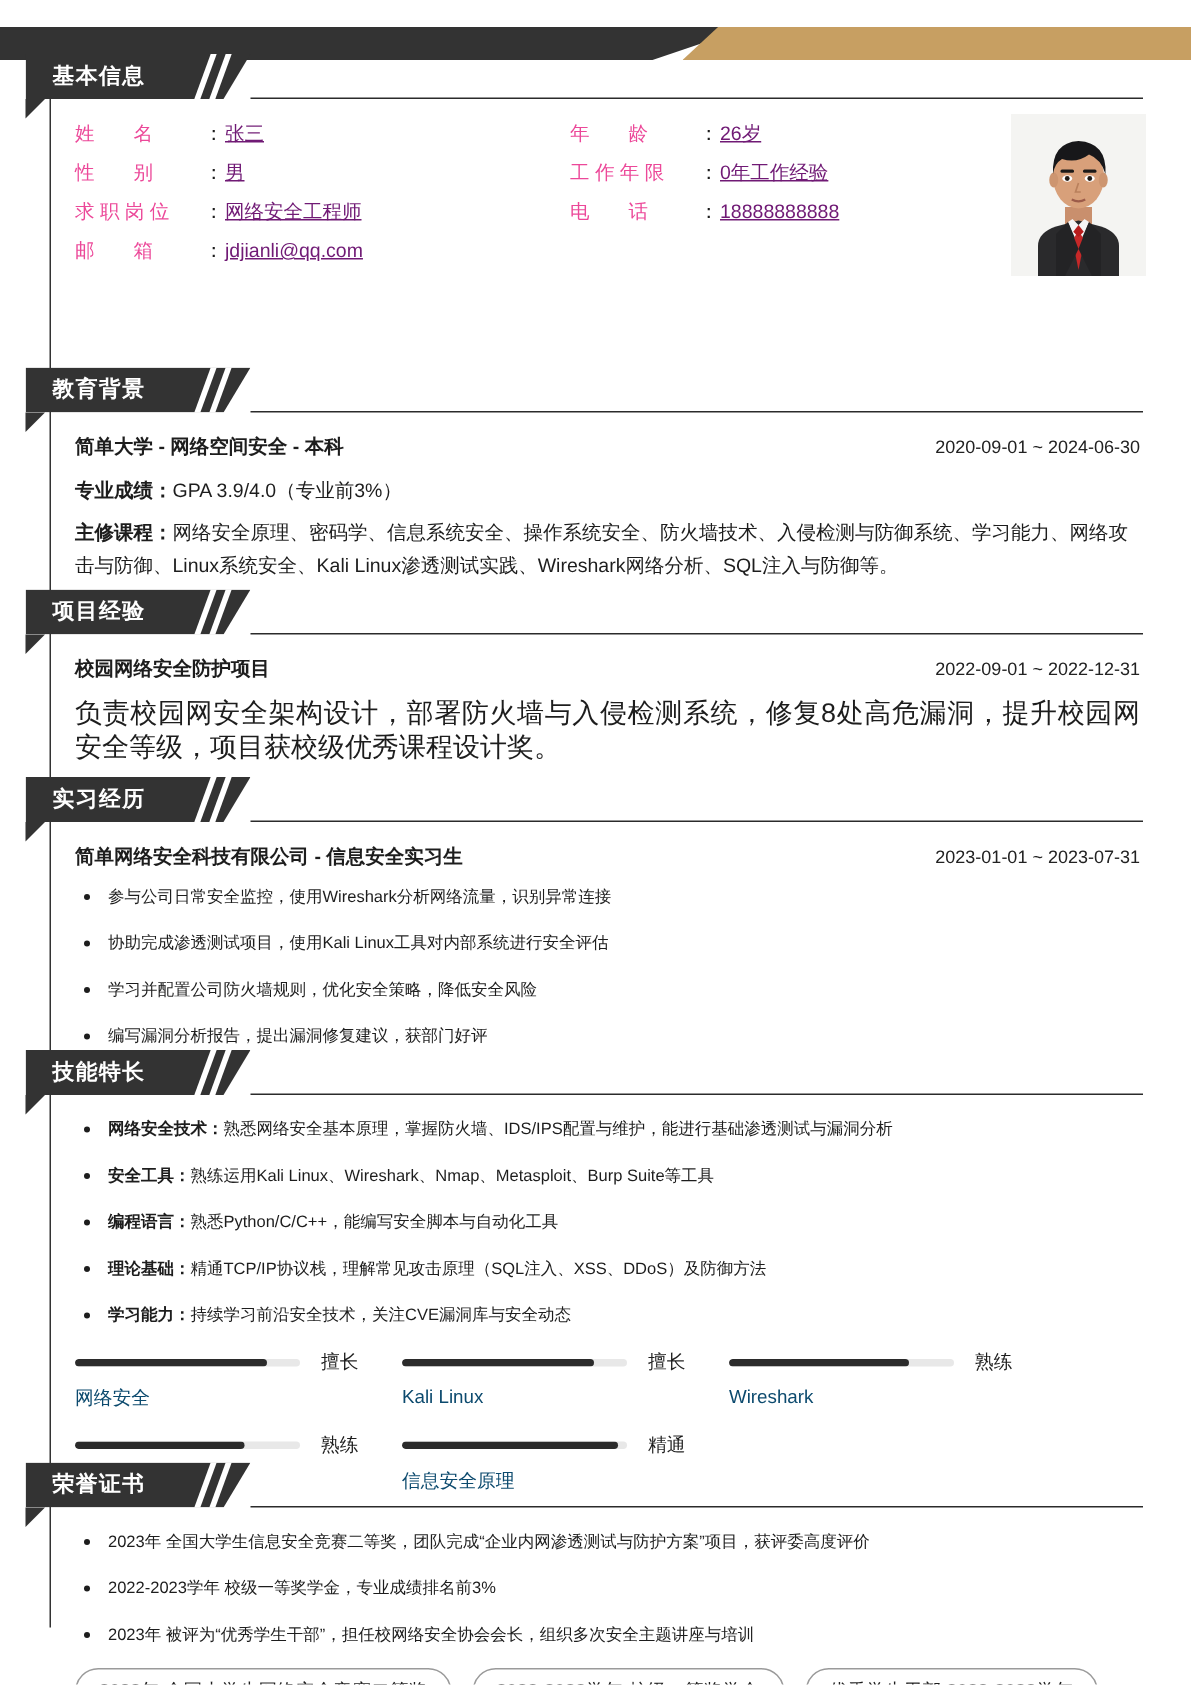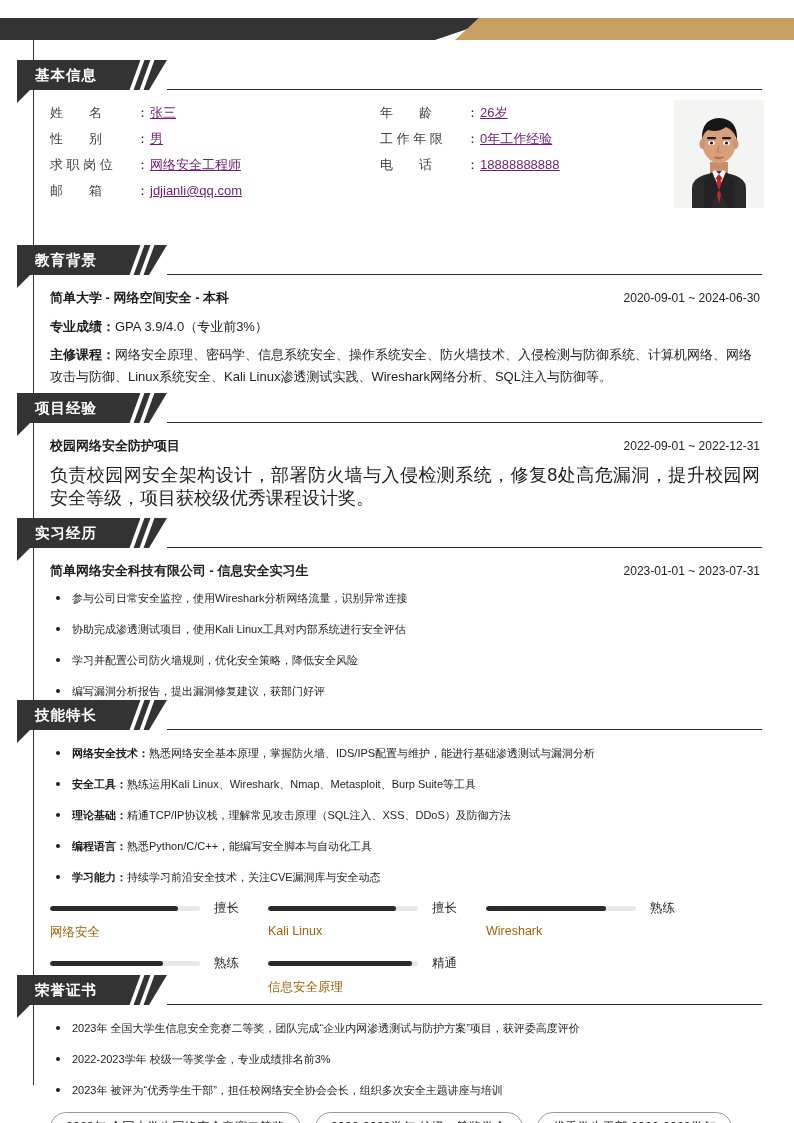--- a/index.html
+++ b/index.html
@@ -115,21 +115,21 @@
     display: flex;
     align-items: baseline;
     height: 26px;
     font-size: 13px;
   }
   .info-label {
     width: 86px;
     display: flex;
     justify-content: space-between;
     letter-spacing: 0;
-    color: #404040;
+    color: #ec4899;
   }
   .info-colon { width: 14px; text-align: left; }
   .info-value { color: #701a75; text-decoration: underline; }
 
   .photo {
     position: absolute;
     right: -4px; top: -4px;
     width: 90px; height: 108px;
     background: #f2f2f2;
     overflow: hidden;
@@ -206,21 +206,21 @@
     border-radius: 3px;
   }
   .bar-level {
     margin-left: 14px;
     font-size: 12.5px;
     color: #1d1d1d;
   }
   .bar-name {
     margin-top: 7px;
     font-size: 12.5px;
-    color: #a16207;
+    color: #0c4a6e;
   }
 
   
   .tags {
     display: flex;
     gap: 14px;
     margin-top: 6px;
     flex-wrap: wrap;
   }
   .tag {
@@ -236,21 +236,21 @@
 </head>
 <body>
 
 <div class="top-banner">
   <div class="banner-dark"></div>
   <div class="banner-gold"></div>
 </div>
 
 <div class="left-rule"></div>
 
-<div class="section" style="top:60px;">
+<div class="section" style="top:36px;">
   <div class="sec-head">
     <div class="sec-head-plate"></div>
     <div class="sec-stripe s1"></div>
     <div class="sec-stripe s2"></div>
     <div class="sec-head-title">基本信息</div>
     <div class="sec-tab"></div>
     <div class="sec-rule"></div>
   </div>
   <div class="sec-body">
     <div class="info-grid">
@@ -345,21 +345,21 @@
   </div>
   <div class="sec-body">
     <div class="entry-head">
       <span class="entry-title">简单大学 - 网络空间安全 - 本科</span>
       <span class="entry-date">2020-09-01 ~ 2024-06-30</span>
     </div>
     <div class="entry-line">
       <b>专业成绩：</b><span>GPA 3.9/4.0（专业前3%）</span>
     </div>
     <div class="entry-line">
-      <b>主修课程：</b><span>网络安全原理、密码学、信息系统安全、操作系统安全、防火墙技术、入侵检测与防御系统、计算机网络、网络攻击与防御、Linux系统安全、Kali Linux渗透测试实践、Wireshark网络分析、SQL注入与防御等。</span>
+      <b>主修课程：</b><span>网络安全原理、密码学、信息系统安全、操作系统安全、防火墙技术、入侵检测与防御系统、学习能力、网络攻击与防御、Linux系统安全、Kali Linux渗透测试实践、Wireshark网络分析、SQL注入与防御等。</span>
     </div>
   </div>
 </div>
 
 <div class="section" style="top:393px;">
   <div class="sec-head">
     <div class="sec-head-plate"></div>
     <div class="sec-stripe s1"></div>
     <div class="sec-stripe s2"></div>
     <div class="sec-head-title">项目经验</div>
@@ -404,22 +404,22 @@
     <div class="sec-stripe s1"></div>
     <div class="sec-stripe s2"></div>
     <div class="sec-head-title">技能特长</div>
     <div class="sec-tab"></div>
     <div class="sec-rule"></div>
   </div>
   <div class="sec-body">
     <ul class="bullets">
       <li><b>网络安全技术：</b><span>熟悉网络安全基本原理，掌握防火墙、IDS/IPS配置与维护，能进行基础渗透测试与漏洞分析</span></li>
       <li><b>安全工具：</b><span>熟练运用Kali Linux、Wireshark、Nmap、Metasploit、Burp Suite等工具</span></li>
+      <li><b>编程语言：</b><span>熟悉Python/C/C++，能编写安全脚本与自动化工具</span></li>
       <li><b>理论基础：</b><span>精通TCP/IP协议栈，理解常见攻击原理（SQL注入、XSS、DDoS）及防御方法</span></li>
-      <li><b>编程语言：</b><span>熟悉Python/C/C++，能编写安全脚本与自动化工具</span></li>
       <li><b>学习能力：</b><span>持续学习前沿安全技术，关注CVE漏洞库与安全动态</span></li>
     </ul>
 
     <div class="bars">
       <div class="bar-cell">
         <div class="bar-top">
           <div class="bar-track">
               <div class="bar-fill" style="width: 85%;"></div>
             </div>
           <span class="bar-level">擅长</span>

